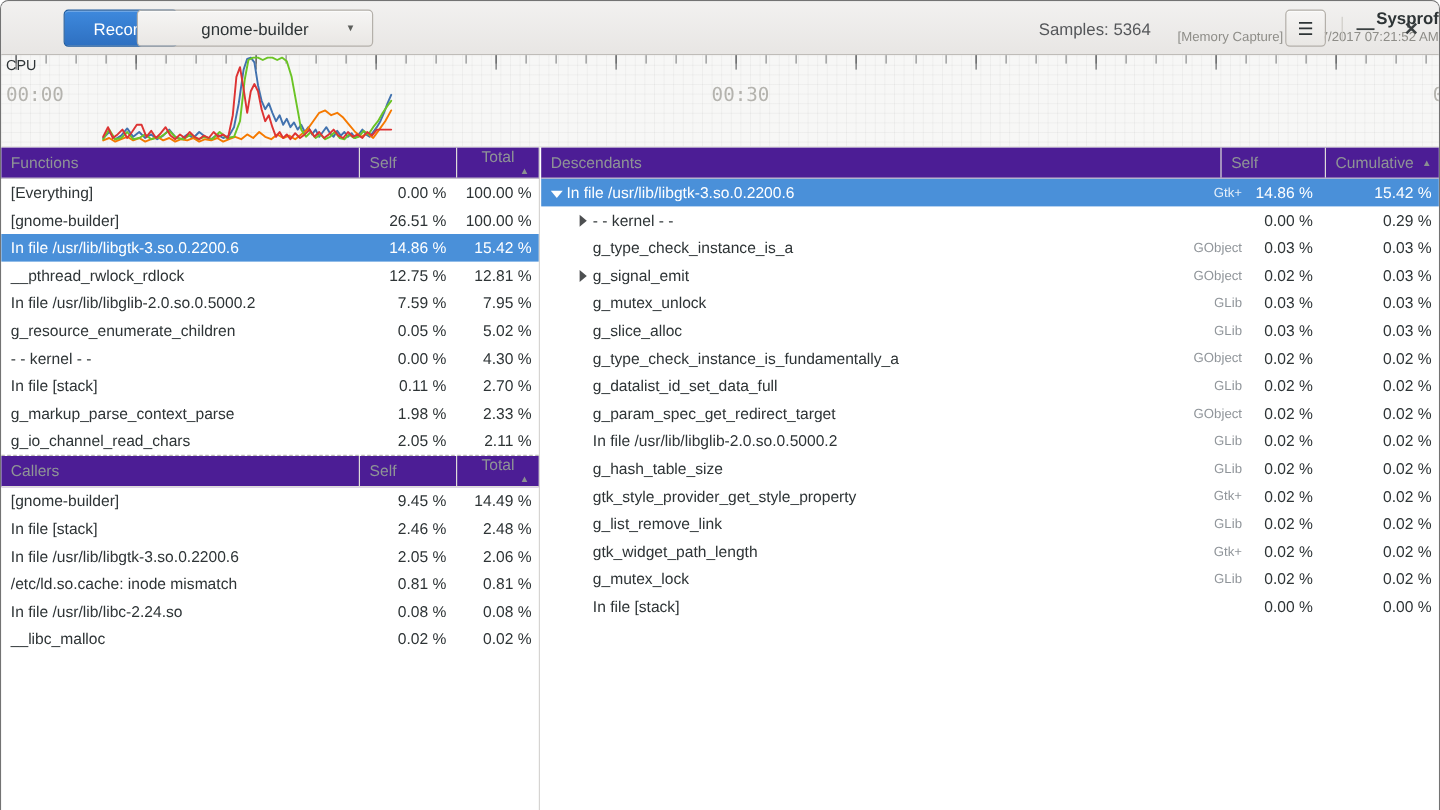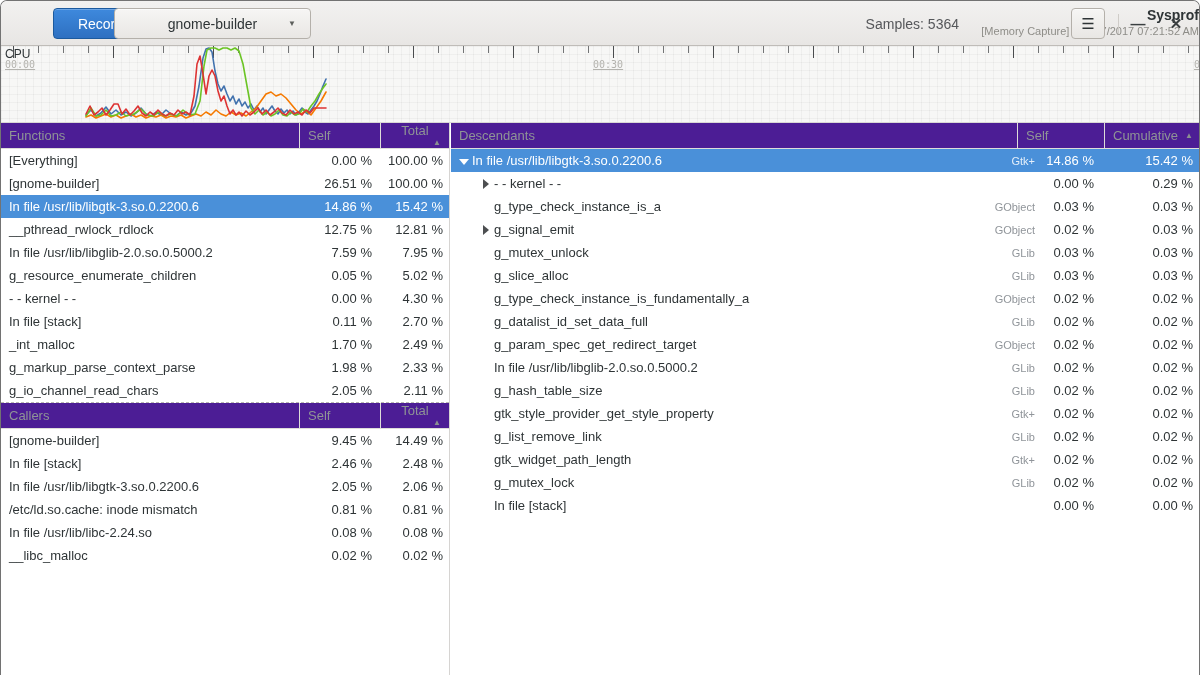--- a/index.html
+++ b/index.html
@@ -54,21 +54,21 @@
     background-size:8px 8px;
     border-bottom:1px solid #d9d7d5;
   }
   .ticks-minor { position:absolute; left:0; top:0; width:100%; height:7px;
     background:repeating-linear-gradient(to right, rgba(70,72,74,.75) 0 1px, transparent 1px 25px);
     background-position-x:12px; }
   .ticks-major { position:absolute; left:0; top:0; width:100%; height:12px;
     background:repeating-linear-gradient(to right, #4a4c4e 0 1px, transparent 1px 100px);
     background-position-x:12px; }
   .cpu-label { position:absolute; left:4px; top:1px; font-size:12px; color:#2e3436; }
-  .time-label { position:absolute; font-family:"DejaVu Sans Mono", monospace; font-size:10px; color:#b4b3ae; top:13px;text-decoration:underline; }
+  .time-label { position:absolute; font-family:"DejaVu Sans Mono", monospace; font-size:16px; color:#b4b3ae; top:23px; }
   .t-start { left:4px; } .t-mid { left:592px; } .t-end { left:1193px; }
   .graph svg { position:absolute; left:0; top:0; }
   
   .main { position:absolute; left:0; top:122px; width:1200px; bottom:0; background:#ffffff; }
   .vdivider { position:absolute; left:448px; top:0; bottom:0; width:1px; background:#d6d4d2; }
   .panel-left { position:absolute; left:0; top:0; width:448px; bottom:0; }
   .panel-right { position:absolute; left:450px; top:0; right:0; bottom:0; }
   .thead { display:flex; height:26px; border-bottom:1px solid #dedcd9; background:#4c1d95;gap:24px; }
   .thead .hcell { display:flex; align-items:center; font-size:13px; color:#8f9496; padding:0 8px; }
   .thead .hname { flex:1 1 auto; }
@@ -190,25 +190,20 @@
               <span class="cell name">- - kernel - -</span>
               <span class="cell num self">0.00 %</span>
               <span class="cell num total">4.30 %</span>
             </div>
             <div class="trow">
               <span class="cell name">In file [stack]</span>
               <span class="cell num self">0.11 %</span>
               <span class="cell num total">2.70 %</span>
             </div>
             <div class="trow">
-              <span class="cell name">_int_malloc</span>
-              <span class="cell num self">1.70 %</span>
-              <span class="cell num total">2.49 %</span>
-            </div>
-            <div class="trow">
               <span class="cell name">g_markup_parse_context_parse</span>
               <span class="cell num self">1.98 %</span>
               <span class="cell num total">2.33 %</span>
             </div>
             <div class="trow">
               <span class="cell name">g_io_channel_read_chars</span>
               <span class="cell num self">2.05 %</span>
               <span class="cell num total">2.11 %</span>
             </div>
           </div>

